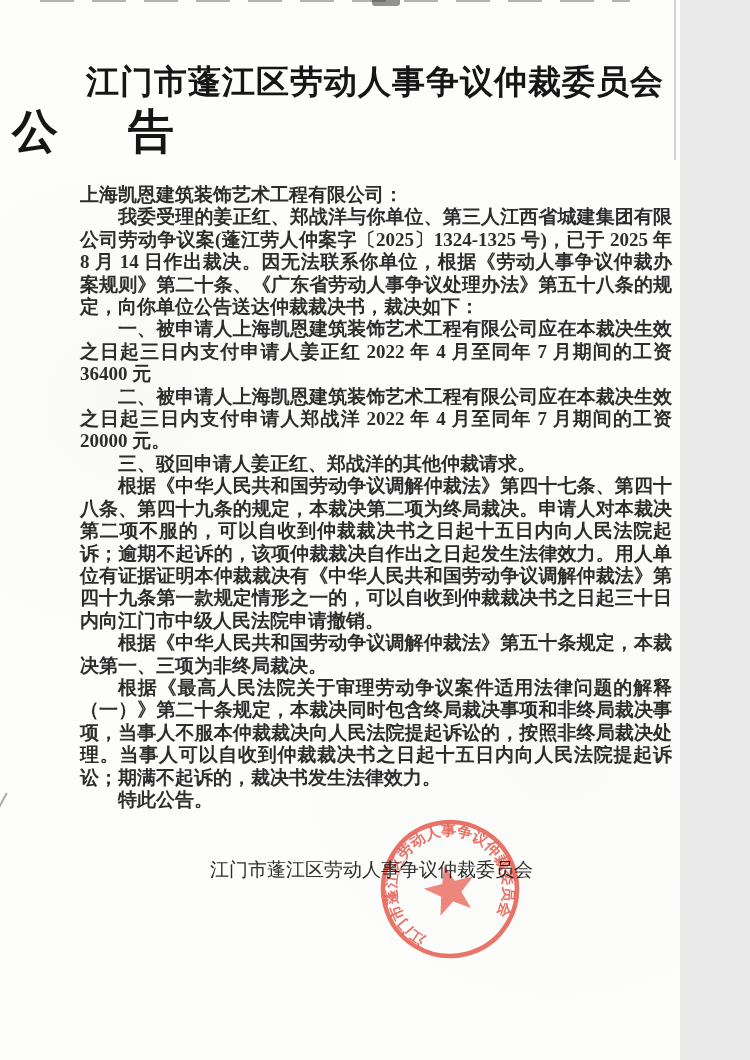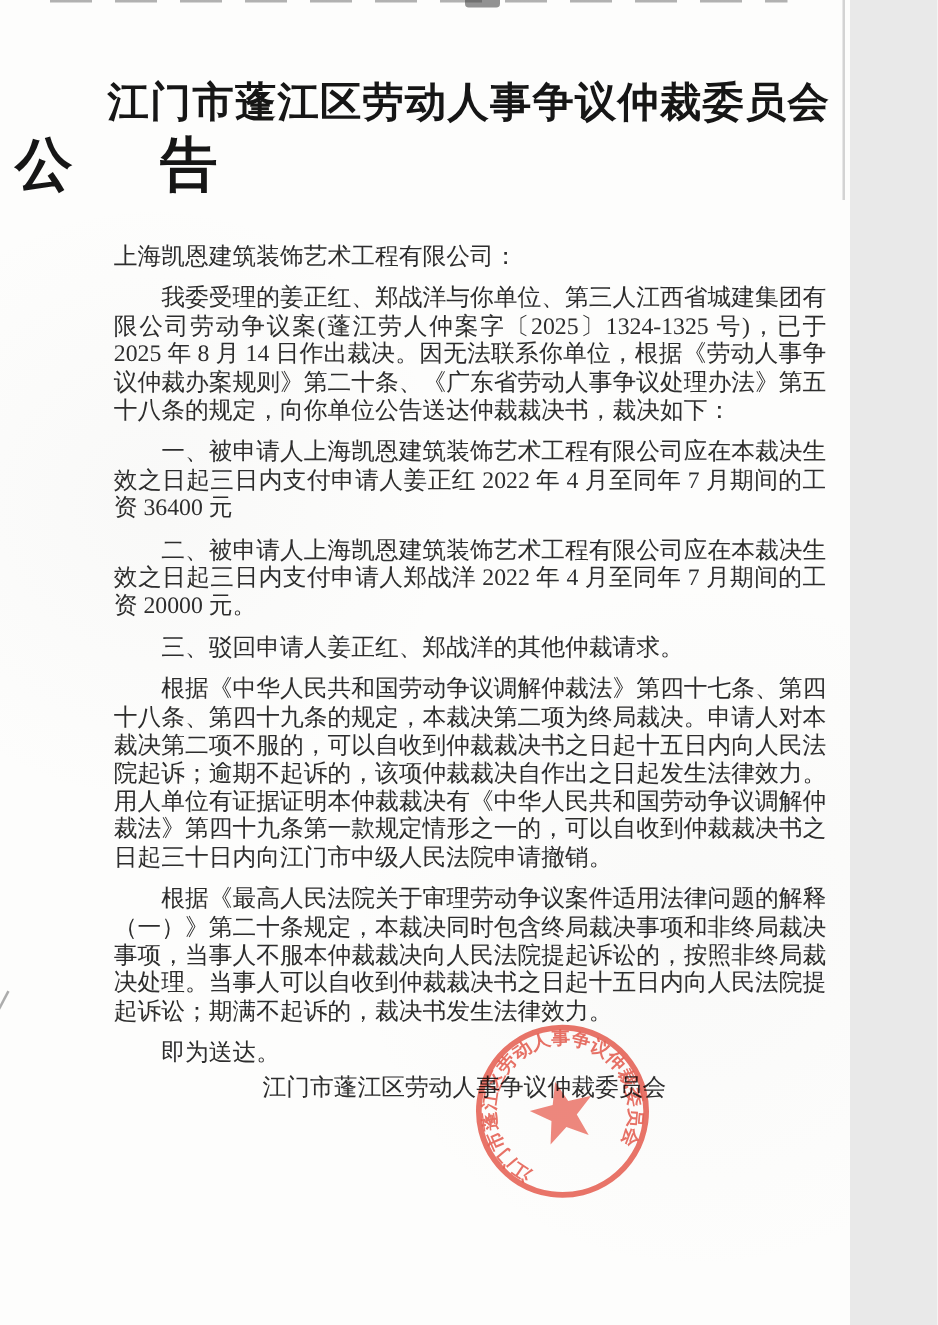--- a/index.html
+++ b/index.html
@@ -46,21 +46,21 @@
     position:absolute;left:0;top:101px;width:750px;
     font-size:46px;font-weight:bold;color:#161616;
     letter-spacing:12px;text-indent:12px;
   }
   .body-text{
     position:absolute;left:80px;top:184px;width:592px;
     font-size:19px;line-height:22.4px;
     text-align:justify;
     color:#2d2d2d;
   }
-  .body-text p{margin:11px;text-indent:2em;}
+  .body-text p{margin:0;text-indent:2em;font-weight:bold;}
   .body-text p.no-indent{text-indent:0;}
   .sig-line{
     position:absolute;top:857px;right:147px;
     font-size:19px;color:#2d2d2d;white-space:nowrap;
   }
   .date-line{
     position:absolute;top:902px;right:252px;
     font-size:19px;color:#2d2d2d;white-space:nowrap;
   }
   .seal{
@@ -82,22 +82,23 @@
 
   <div class="doc-title">公　告</div>
 
   <div class="body-text">
     <p class="no-indent">上海凯恩建筑装饰艺术工程有限公司：</p>
     <p>我委受理的姜正红、郑战洋与你单位、第三人江西省城建集团有限公司劳动争议案(蓬江劳人仲案字〔2025〕1324-1325 号)，已于 2025 年 8 月 14 日作出裁决。因无法联系你单位，根据《劳动人事争议仲裁办案规则》第二十条、《广东省劳动人事争议处理办法》第五十八条的规定，向你单位公告送达仲裁裁决书，裁决如下：</p>
     <p>一、被申请人上海凯恩建筑装饰艺术工程有限公司应在本裁决生效之日起三日内支付申请人姜正红 2022 年 4 月至同年 7 月期间的工资 36400 元</p>
     <p>二、被申请人上海凯恩建筑装饰艺术工程有限公司应在本裁决生效之日起三日内支付申请人郑战洋 2022 年 4 月至同年 7 月期间的工资 20000 元。</p>
     <p>三、驳回申请人姜正红、郑战洋的其他仲裁请求。</p>
     <p>根据《中华人民共和国劳动争议调解仲裁法》第四十七条、第四十八条、第四十九条的规定，本裁决第二项为终局裁决。申请人对本裁决第二项不服的，可以自收到仲裁裁决书之日起十五日内向人民法院起诉；逾期不起诉的，该项仲裁裁决自作出之日起发生法律效力。用人单位有证据证明本仲裁裁决有《中华人民共和国劳动争议调解仲裁法》第四十九条第一款规定情形之一的，可以自收到仲裁裁决书之日起三十日内向江门市中级人民法院申请撤销。</p>
+    <p>根据《中华人民共和国劳动争议调解仲裁法》第五十条规定，本裁决第一、三项为非终局裁决。</p>
     <p>根据《最高人民法院关于审理劳动争议案件适用法律问题的解释（一）》第二十条规定，本裁决同时包含终局裁决事项和非终局裁决事项，当事人不服本仲裁裁决向人民法院提起诉讼的，按照非终局裁决处理。当事人可以自收到仲裁裁决书之日起十五日内向人民法院提起诉讼；期满不起诉的，裁决书发生法律效力。</p>
-    <p>即为送达。</p>
+    <p>特此公告。</p>
   </div>
 
   <div class="sig-line">江门市蓬江区劳动人事争议仲裁委员会</div>
 
 
   <svg class="seal" viewBox="0 0 144 144" xmlns="http://www.w3.org/2000/svg">
     <g transform="rotate(-14 72 72)">
       <circle cx="72" cy="72" r="66" fill="none" stroke="#e65548" stroke-width="4.5" stroke-opacity="0.88"></circle>
       <polygon points="72,48 78.3,65.3 97,65.6 82.3,77.3 87.5,95.2 72,84.8 56.5,95.2 61.7,77.3 47,65.6 65.7,65.3" fill="#ed6e62" fill-opacity="0.88"></polygon>
       <path id="sealArc" d="M 37.9 112.6 A 53 53 0 1 1 106.1 112.6" fill="none"></path>

